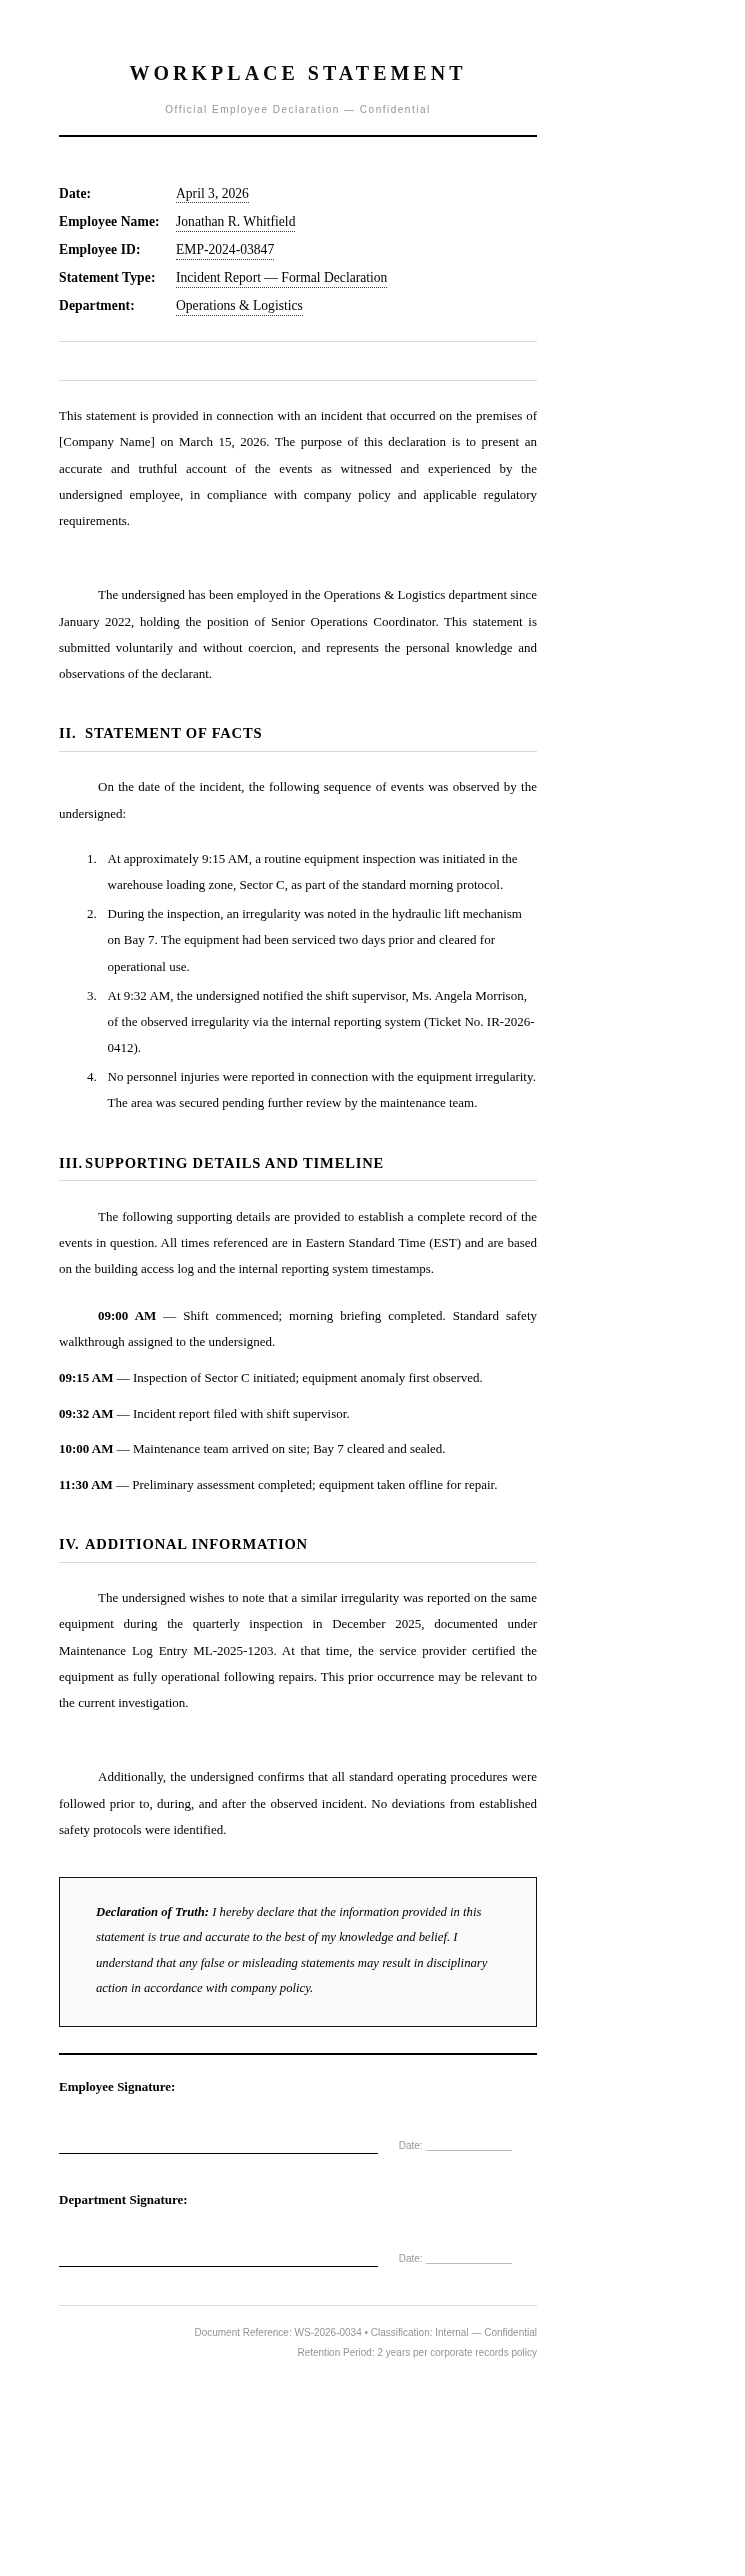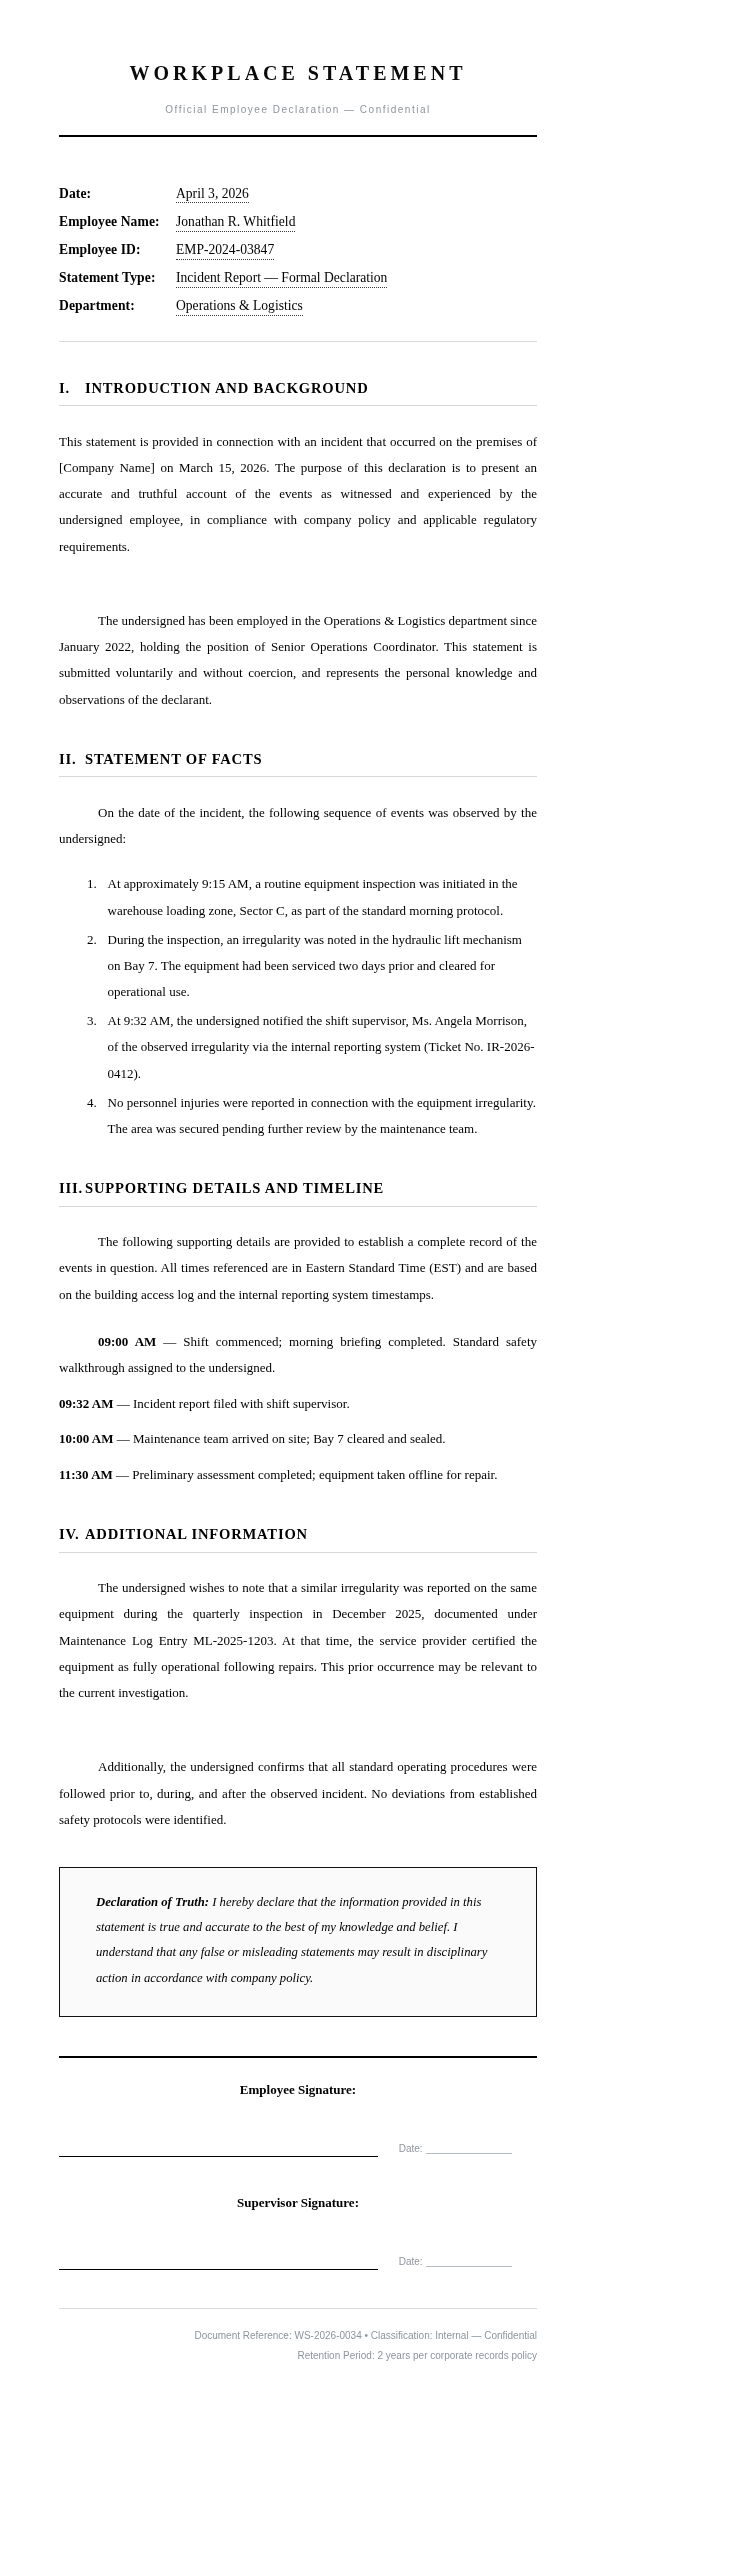--- a/index.html
+++ b/index.html
@@ -149,21 +149,21 @@
     font-size: 12.7px;
     font-style: italic;
     line-height: 2.0;
   }
   .declaration .decl-lead {
     font-weight: bold;
     font-style: italic;
   }
 
   
-  .sig-section { margin-top: 39px; text-align: center; }
+  .sig-section { margin-top: 26px; }
   .sig-top-rule {
     border: 0;
     border-top: 2.8px solid #000000;
     margin: 0 0 24.4px 0;
   }
   .sig-label {
     font-size: 13px;
     font-weight: bold;
     margin: 0 0 45px 0;
   }
@@ -241,23 +241,20 @@
       <div class="meta-value">Incident Report — Formal Declaration</div>
     </div>
     <div class="meta-row">
       <div class="meta-label">Department:</div>
       <div class="meta-value">Operations &amp; Logistics</div>
     </div>
     <hr class="rule-light meta-bottom-rule">
   </section>
 
   <section class="section">
-    <h2 class="section-heading">
-      <span class="numeral">I.</span><span>INTRODUCTION AND BACKGROUND</span>
-    </h2>
     <hr class="section-rule">
     <p class="body">This statement is provided in connection with an incident that occurred on the premises of [Company Name] on March 15, 2026. The purpose of this declaration is to present an accurate and truthful account of the events as witnessed and experienced by the undersigned employee, in compliance with company policy and applicable regulatory requirements.</p>
     <p class="body indent">The undersigned has been employed in the Operations &amp; Logistics department since January 2022, holding the position of Senior Operations Coordinator. This statement is submitted voluntarily and without coercion, and represents the personal knowledge and observations of the declarant.</p>
   </section>
 
   <section class="section">
     <h2 class="section-heading">
       <span class="numeral">II.</span><span>STATEMENT OF FACTS</span>
     </h2>
     <hr class="section-rule">
@@ -275,20 +272,23 @@
       <span class="numeral">III.</span><span>SUPPORTING DETAILS AND TIMELINE</span>
     </h2>
     <hr class="section-rule">
     <p class="body indent">The following supporting details are provided to establish a complete record of the events in question. All times referenced are in Eastern Standard Time (EST) and are based on the building access log and the internal reporting system timestamps.</p>
 
     <div class="timeline">
       <p class="tl-entry indent">
         <span class="tl-time">09:00 AM</span><span> — </span><span>Shift commenced; morning briefing completed. Standard safety walkthrough assigned to the undersigned.</span>
       </p>
       <p class="tl-entry">
+        <span class="tl-time">09:15 AM</span><span> — </span><span>Inspection of Sector C initiated; equipment anomaly first observed.</span>
+      </p>
+      <p class="tl-entry">
         <span class="tl-time">09:32 AM</span><span> — </span><span>Incident report filed with shift supervisor.</span>
       </p>
       <p class="tl-entry">
         <span class="tl-time">10:00 AM</span><span> — </span><span>Maintenance team arrived on site; Bay 7 cleared and sealed.</span>
       </p>
       <p class="tl-entry">
         <span class="tl-time">11:30 AM</span><span> — </span><span>Preliminary assessment completed; equipment taken offline for repair.</span>
       </p>
     </div>
   </section>
@@ -308,21 +308,21 @@
 
   <section class="sig-section">
     <hr class="sig-top-rule">
 
     <div class="sig-label">Employee Signature:</div>
     <div class="sig-line-row">
       <div class="sig-line"></div>
       <div class="sig-date"><span>Date:</span><span class="date-blank"></span></div>
     </div>
 
-    <div class="sig-label">Supervisor Signature:</div>
+    <div class="sig-label">Department Signature:</div>
     <div class="sig-line-row">
       <div class="sig-line"></div>
       <div class="sig-date"><span>Date:</span><span class="date-blank"></span></div>
     </div>
   </section>
 
   <footer class="footer">
     <hr class="footer-rule">
     <p class="footer-line">Document Reference: WS-2026-0034 • Classification: Internal — Confidential</p>
     <p class="footer-line">Retention Period: 2 years per corporate records policy</p>

